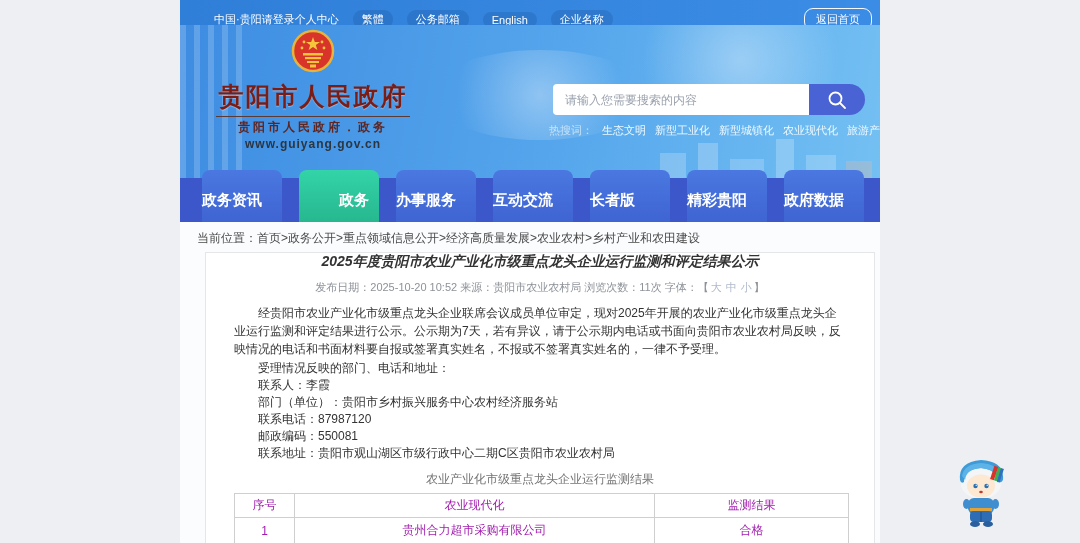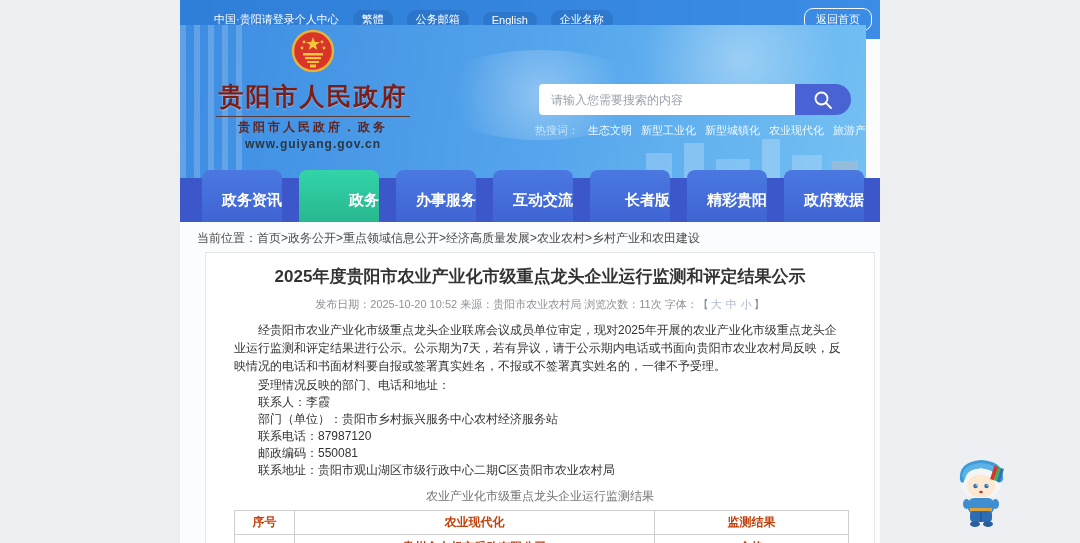--- a/index.html
+++ b/index.html
@@ -23,21 +23,21 @@
     margin-left:14px; background:rgba(10,60,130,.18);
     border-radius:9px; padding:2px 9px; cursor:pointer; white-space:nowrap;
   }
   .topbar .home-btn {
     margin-left:auto; margin-right:8px; border:1px solid rgba(255,255,255,.95);
     border-radius:9px; padding:3px 11px; cursor:pointer; white-space:nowrap; font-size:11px;
   }
 
   
   .header {
-    position:absolute; left:0; top:25px; right:14px; height:168px;
+    position:absolute; left:0; top:25px; right:0; height:168px;
     background:linear-gradient(100deg,#3d8ce2 0%,#55a6ec 55%,#74c0f3 100%);
     overflow:hidden;
   }
   .header .cloud1,.header .cloud2 {
     position:absolute; border-radius:50%;
     background:radial-gradient(circle,rgba(255,255,255,.35),rgba(255,255,255,0) 70%);
   }
   .cloud1 { width:220px; height:90px; left:250px; top:25px; }
   .cloud2 { width:260px; height:110px; left:430px; top:-20px; }
   .deco-left {
@@ -81,45 +81,45 @@
   }
   .hotsearch .hot-label { color:#c5e2f9; }
   .hotsearch a { color:#eef9ff; text-decoration:none; margin-left:9px; cursor:pointer; }
 
   
   .navband { position:absolute; left:0; top:178px; right:0; height:44px; background:#3c57c9; }
   .tab {
     position:absolute; top:170px; width:80px; height:52px;
     border-radius:8px 8px 0 0; cursor:pointer;
     background:linear-gradient(#4a78e0,#3f64d3);
-    color:#fff; font-size:15px; font-weight:bold; text-align:right;
+    color:#fff; font-size:15px; font-weight:bold; text-align:left;
     line-height:44px; padding-top:8px;
   }
   .tab.active { background:linear-gradient(#33d4a8,#27b78f);padding-left:40px; }
 
   
   .page { position:absolute; left:0; top:222px; right:0; bottom:0; background:#fbfcfe; overflow:hidden; }
   .breadcrumb { position:absolute; left:17px; top:8px; font-size:12px; color:#4a4a4a; }
   .breadcrumb .bc-path { cursor:pointer; }
 
   .card {
     position:absolute; left:25px; top:30px; width:670px; height:440px;
     background:#fff; border:1px solid #e4e6e9; padding:0 28px;
   }
-  .art-title { margin-top:12px; text-align:center; font-size:17px; font-weight:bold; color:#333; }
+  .art-title { margin-top:0; text-align:center; font-size:14px; font-weight:bold; color:#333;font-style:italic; }
   .art-meta { margin-top:9px; text-align:center; font-size:11px; color:#8d9299; white-space:nowrap; }
   .art-meta .fs { color:#aeb9cb; cursor:pointer; margin:0 2px; }
   .art-body { margin-top:9px; }
   .art-body p { font-size:12px; color:#333; line-height:17px; text-indent:2em; }
   .art-body p.lead { line-height:18px; margin-bottom:2px; }
 
   .tbl-caption { margin:9px 0 5px; text-align:center; font-size:12px; font-weight:normal; color:#737373; }
   table.result { border-collapse:collapse; margin:0 auto; width:614px; table-layout:fixed; }
   table.result th, table.result td {
-    border:1px solid #cfcfcf; text-align:center; font-size:12px; color:#c2410c; font-weight:bold;
+    border:1px solid #cfcfcf; text-align:center; font-size:12px; color:#a21caf; font-weight:normal;
   }
   table.result th { height:24px; }
   table.result td { height:26px; }
   .col-seq { width:60px; } .col-name { width:360px; } .col-res { width:194px; }
 
   
   .mascot { position:absolute; left:950px; top:450px; width:64px; height:80px; cursor:pointer; }
 </style>
 </head>
 <body>

